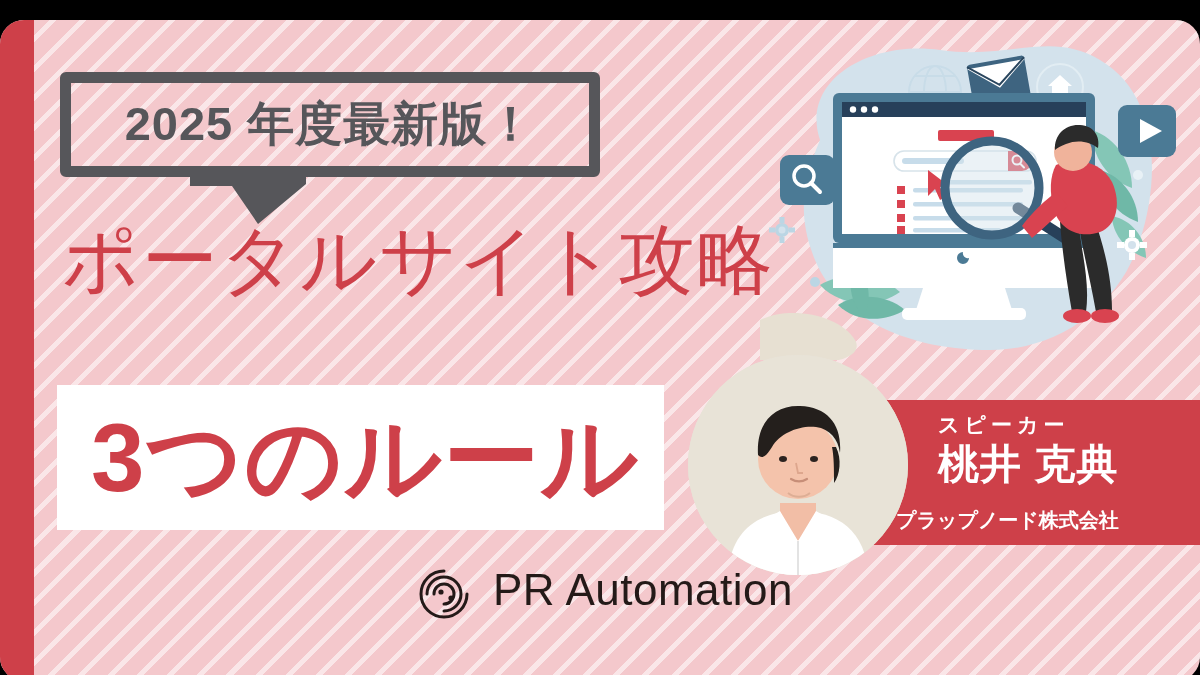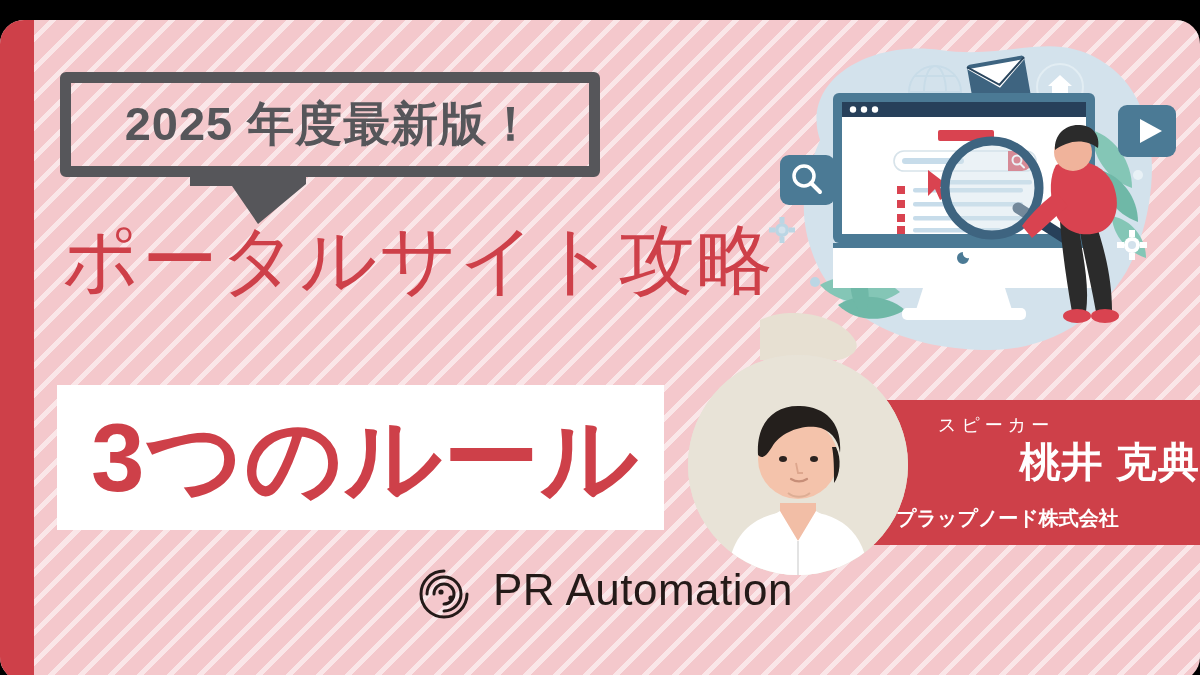--- a/index.html
+++ b/index.html
@@ -97,26 +97,26 @@
 
   
   #speaker-panel {
     position: absolute; left: 860px; top: 380px;
     width: 340px; height: 145px;
     background: #CE4049;
     padding-left: 78px;
     display: flex; flex-direction: column; justify-content: center;
   }
   #speaker-role {
-    font-size: 18px; color: #FFFFFF; letter-spacing: 5px;
-    margin-bottom: 2px; white-space: nowrap;
+    font-size: 21px; color: #FFFFFF; letter-spacing: 5px;
+    margin-bottom: 2px; white-space: nowrap; font-weight: bold;
   }
   #speaker-name {
     font-size: 41px; font-weight: bold; color: #FFFFFF;
-    letter-spacing: 1px; white-space: nowrap; line-height: 1.15; text-align: right;
+    letter-spacing: 1px; white-space: nowrap; line-height: 1.15;
   }
   #speaker-org {
     font-size: 20px; font-weight: bold; color: #FFFFFF;
     letter-spacing: 0px; white-space: nowrap; margin-top: 18px;
     margin-left: -42px;
   }
 
   
   #avatar {
     position: absolute; left: 688px; top: 335px;

